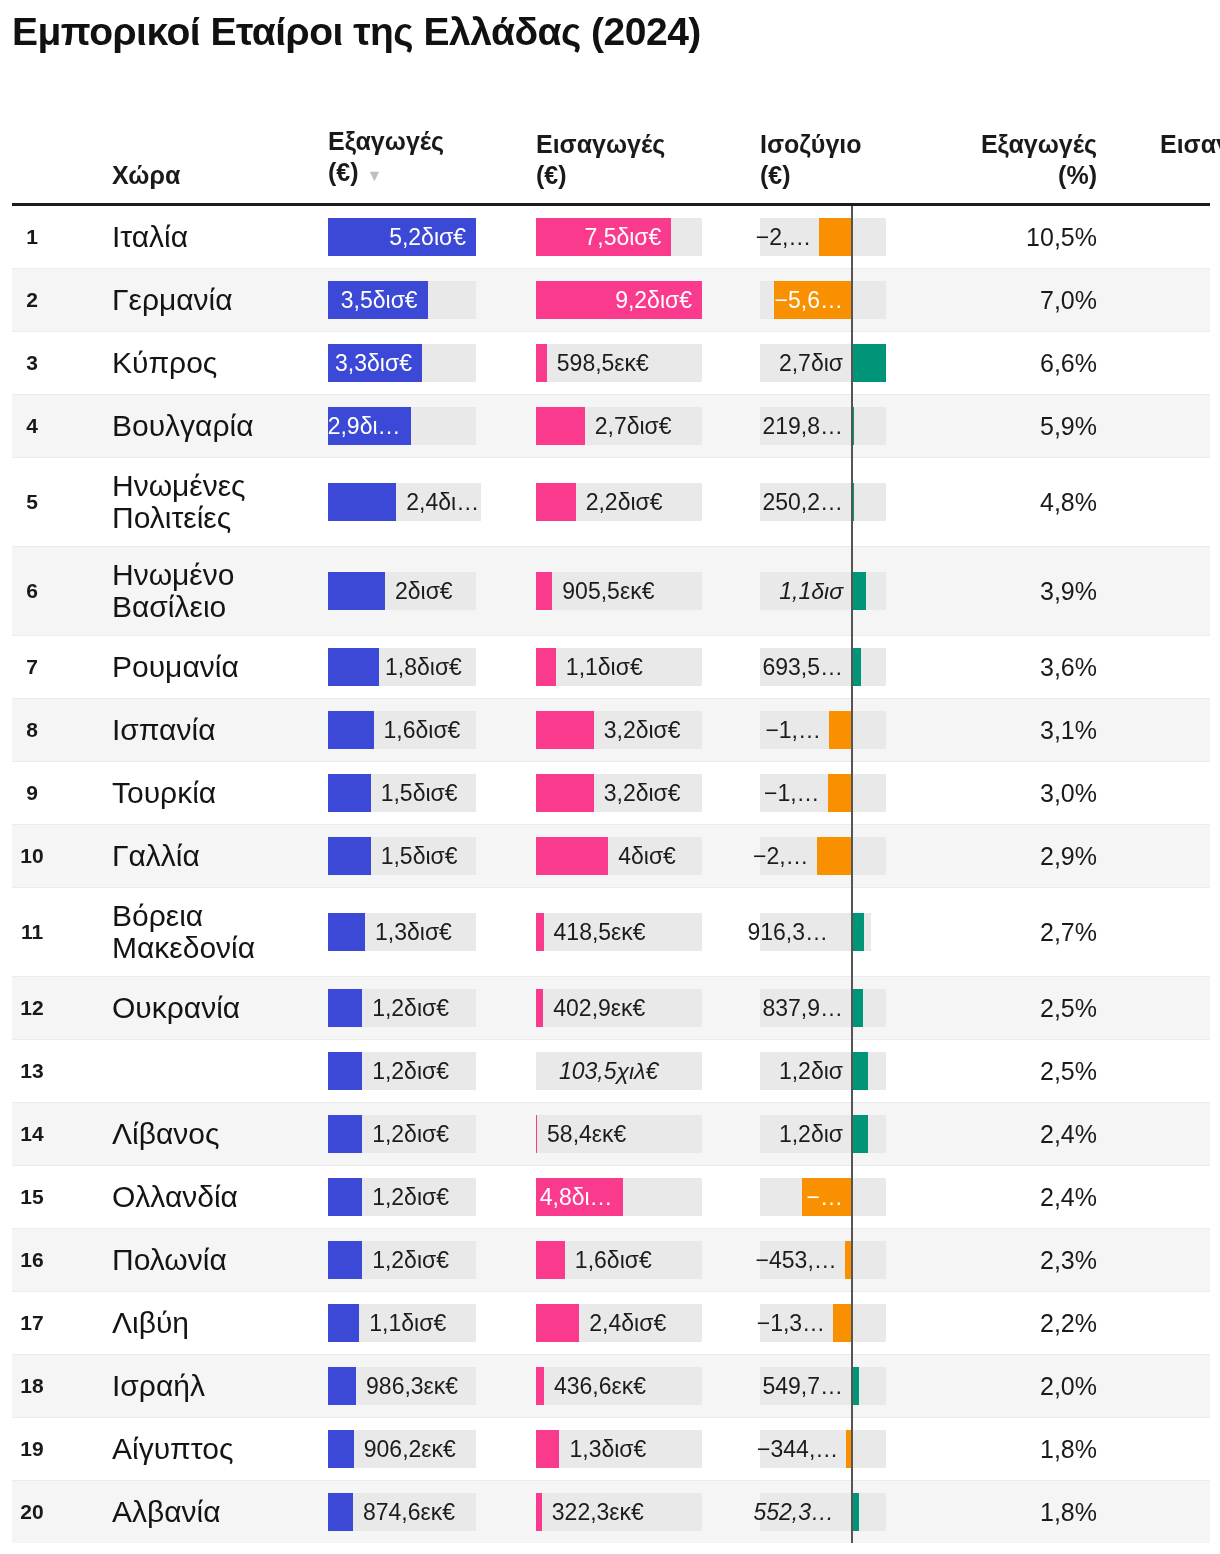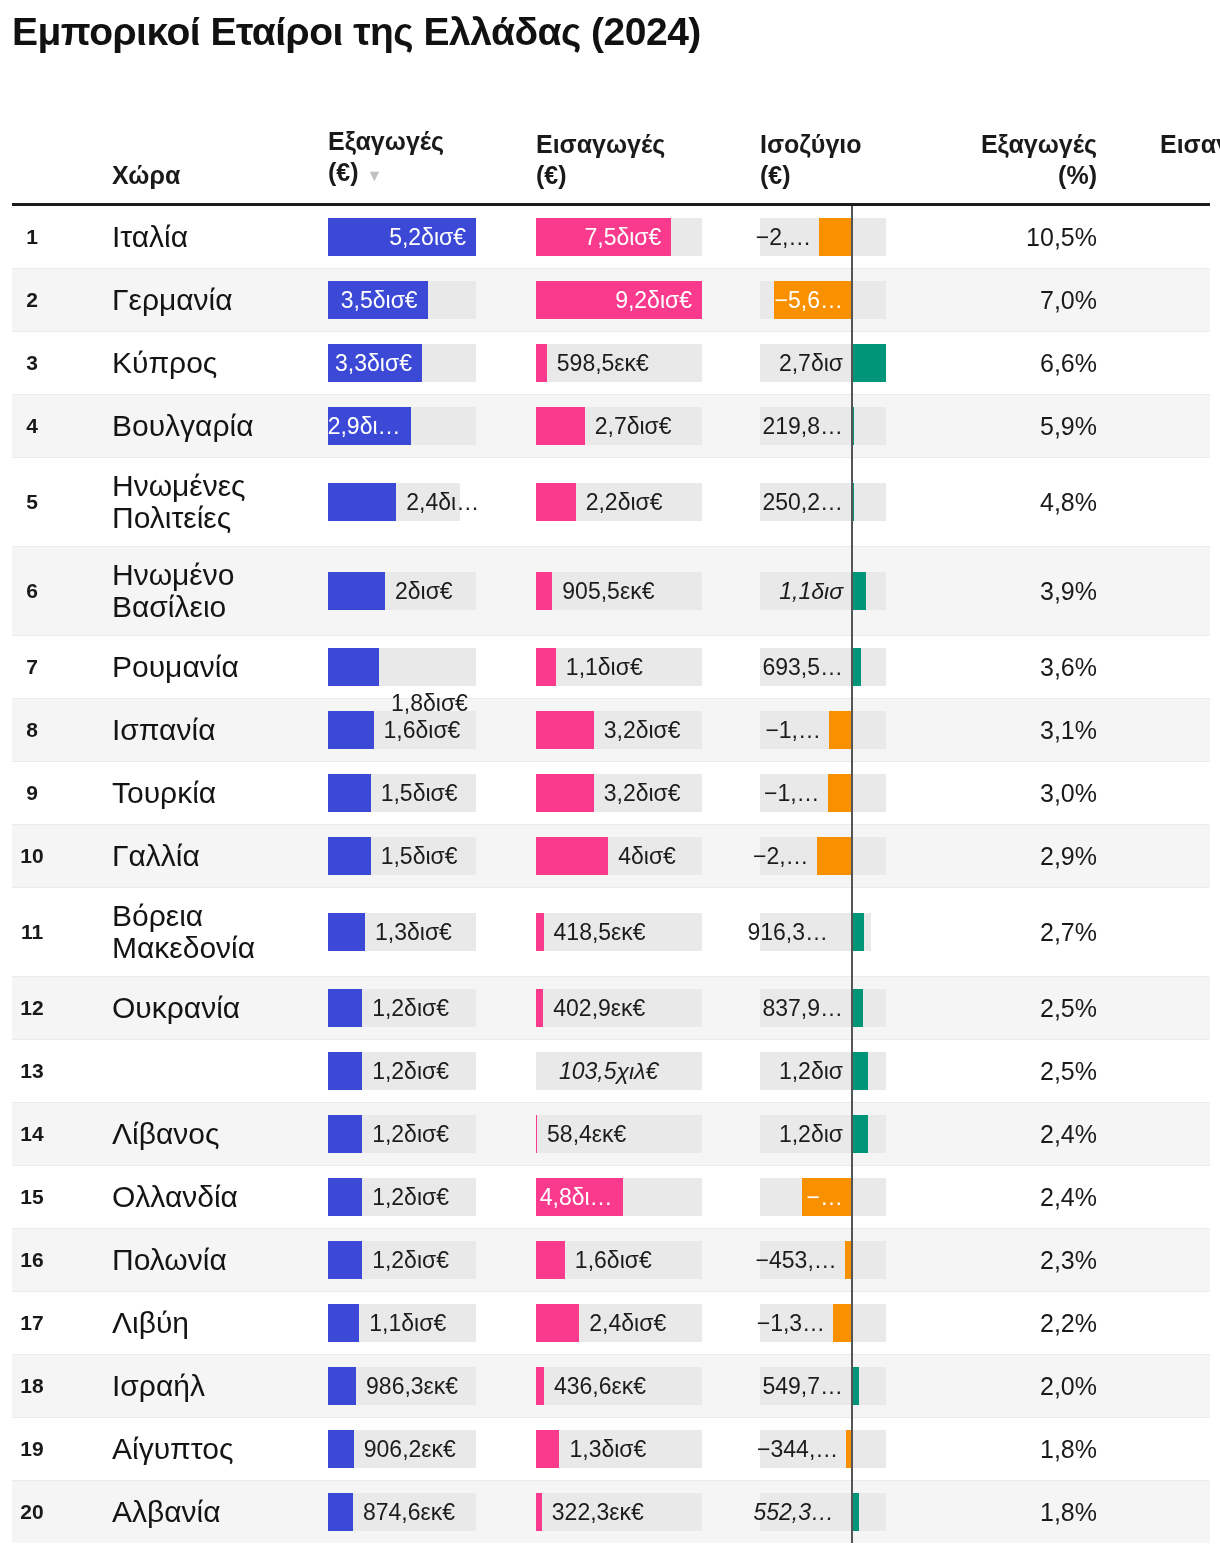--- a/index.html
+++ b/index.html
@@ -172,21 +172,21 @@
               <span class="blab" style="right: 43px;">219,8…</span>
             </div>
           </div>
           <div class="c pct"><span class="pct-value">5,9%</span></div>
           <div class="c last"></div>
         </div>
         <div class="row">
           <div class="c rank">5</div>
           <div class="c country"><span class="country-label">Ηνωμένες Πολιτείες</span></div>
           <div class="c barcell">
-            <div class="track" style="width: 132px;">
+            <div class="track" style="width: 153px;">
               <div class="fill" style="width: 68.3077px; background: rgb(59, 73, 214);"></div>
               <span class="blab" style="left: 78.3077px;">2,4δι…</span>
             </div>
           </div>
           <div class="c barcell">
             <div class="track" style="width: 166px;">
               <div class="fill" style="width: 39.6957px; background: rgb(250, 58, 141);"></div>
               <span class="blab" style="left: 49.6957px;">2,2δισ€</span>
             </div>
           </div>
@@ -222,21 +222,21 @@
           </div>
           <div class="c pct"><span class="pct-value">3,9%</span></div>
           <div class="c last"></div>
         </div>
         <div class="row">
           <div class="c rank">7</div>
           <div class="c country"><span class="country-label">Ρουμανία</span></div>
           <div class="c barcell">
             <div class="track" style="width: 148px;">
               <div class="fill" style="width: 51.2308px; background: rgb(59, 73, 214);"></div>
-              <span class="blab" style="left: 63px; margin-top: 36px;">1,8δισ€</span>
+              <span class="blab" style="left: 57px;">1,8δισ€</span>
             </div>
           </div>
           <div class="c barcell">
             <div class="track" style="width: 166px;">
               <div class="fill" style="width: 19.8478px; background: rgb(250, 58, 141);"></div>
               <span class="blab" style="left: 29.8478px;">1,1δισ€</span>
             </div>
           </div>
           <div class="c balance">
             <div class="track" style="width: 126px;">

